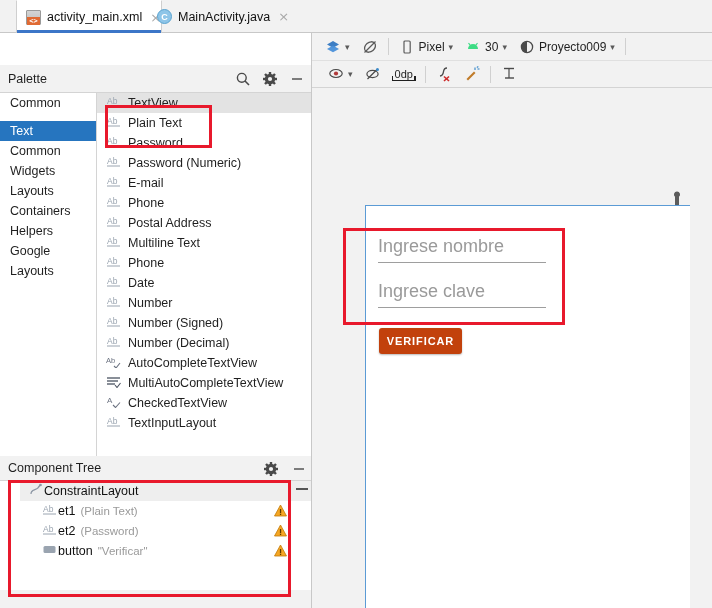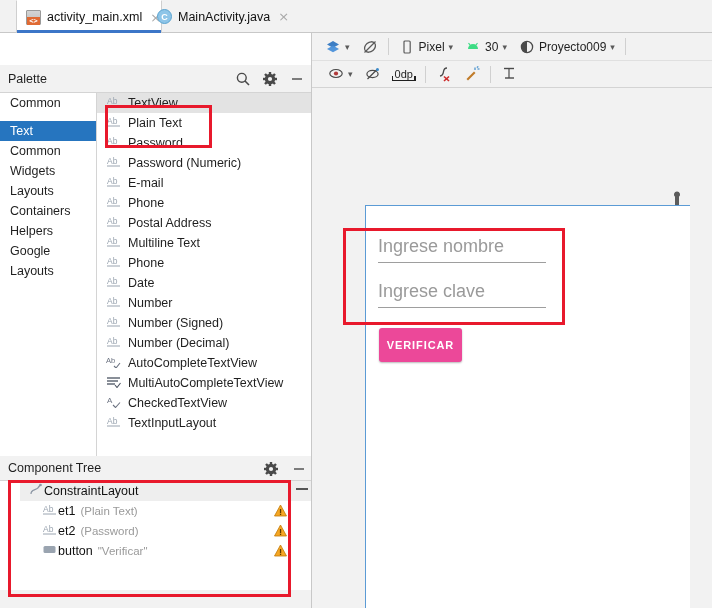--- a/index.html
+++ b/index.html
@@ -564,21 +564,21 @@
         </svg>
     </span>
 
     <div class="device">
       <div class="edittext" style="left:12px; top:27px; width:168px;">
         <span class="hint">Ingrese nombre</span>
       </div>
       <div class="edittext" style="left:12px; top:72px; width:168px;">
         <span class="hint">Ingrese clave</span>
       </div>
-      <div class="mbutton" style="left:13px; top:122px; width:83px; height:34px; background:#ec4899;">VERIFICAR</div>
+      <div class="mbutton" style="left:13px; top:122px; width:83px; height:26px; background:#c2410c;">VERIFICAR</div>
     </div>
   </div>
 
   <div class="right-strip"></div>
 
   <div class="redbox" style="left:105px; top:105px; width:107px; height:43px;"></div>
   <div class="redbox" style="left:343px; top:228px; width:222px; height:97px;"></div>
   <div class="redbox" style="left:8px; top:480px; width:283px; height:117px;"></div>
 
 </div>

